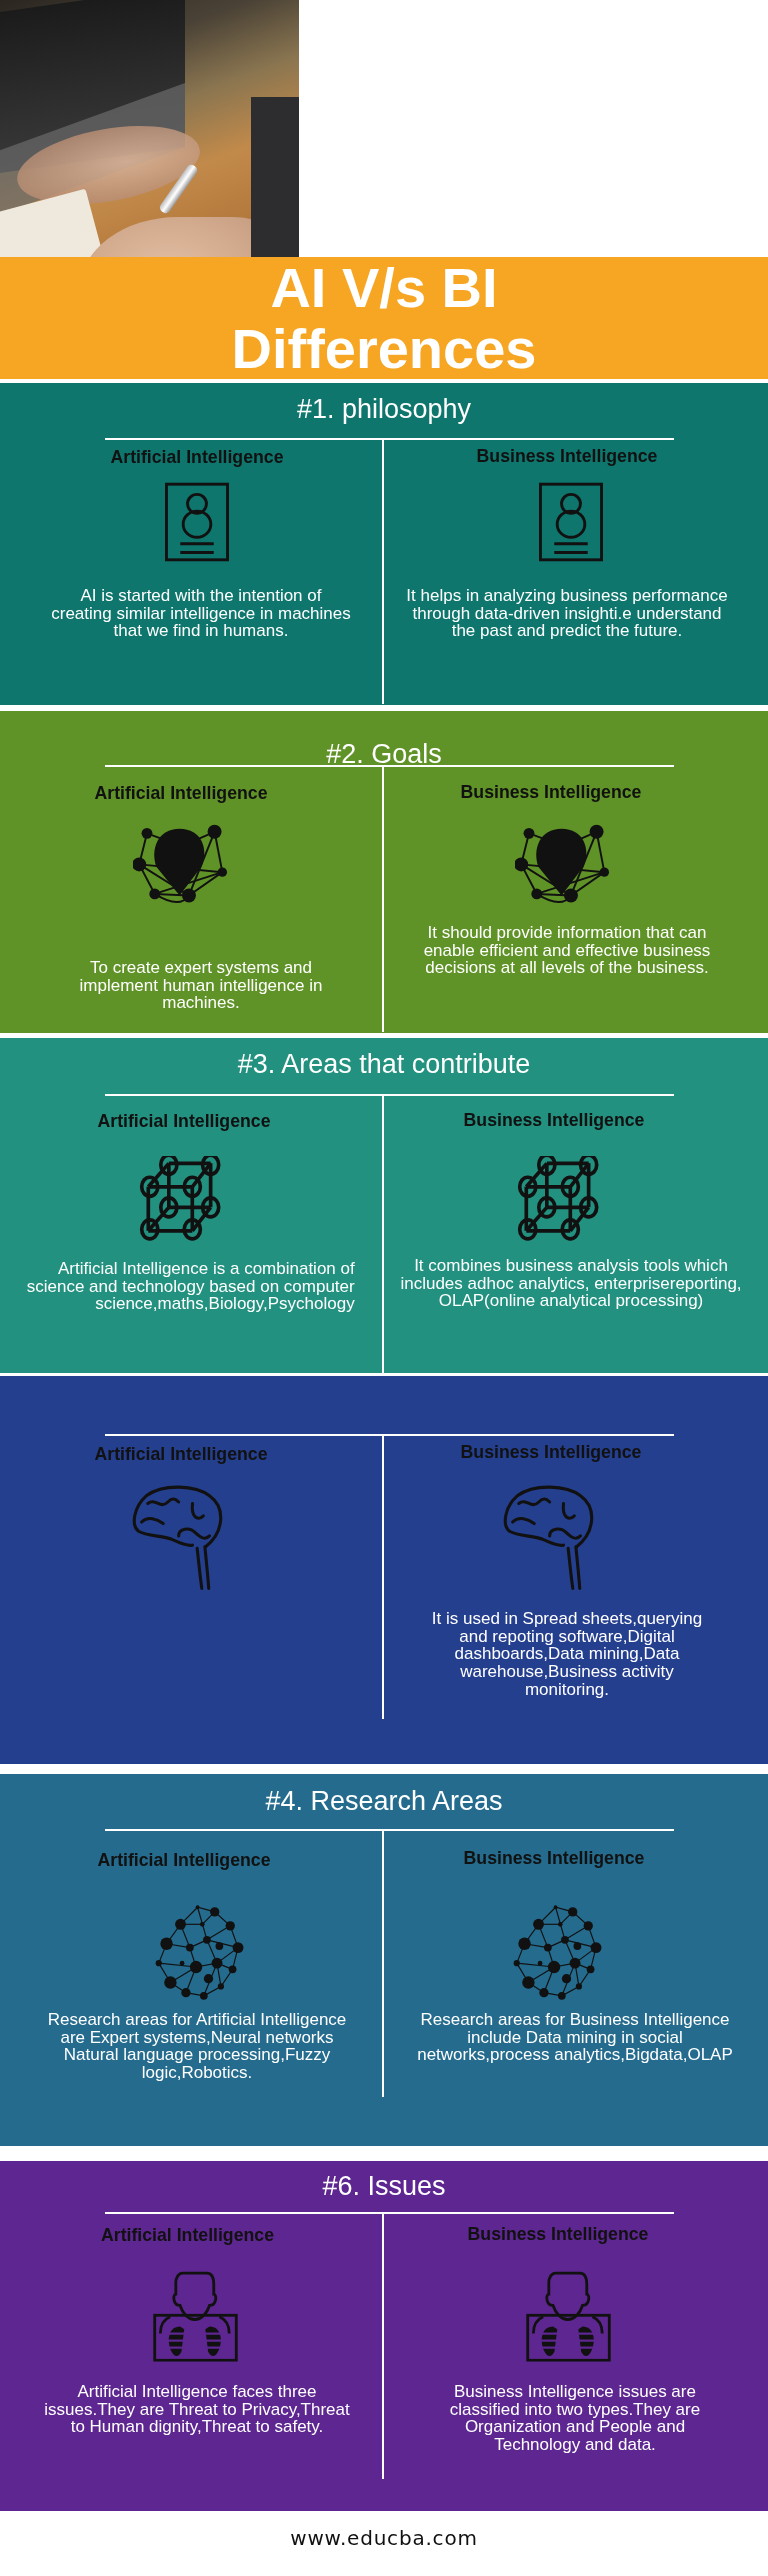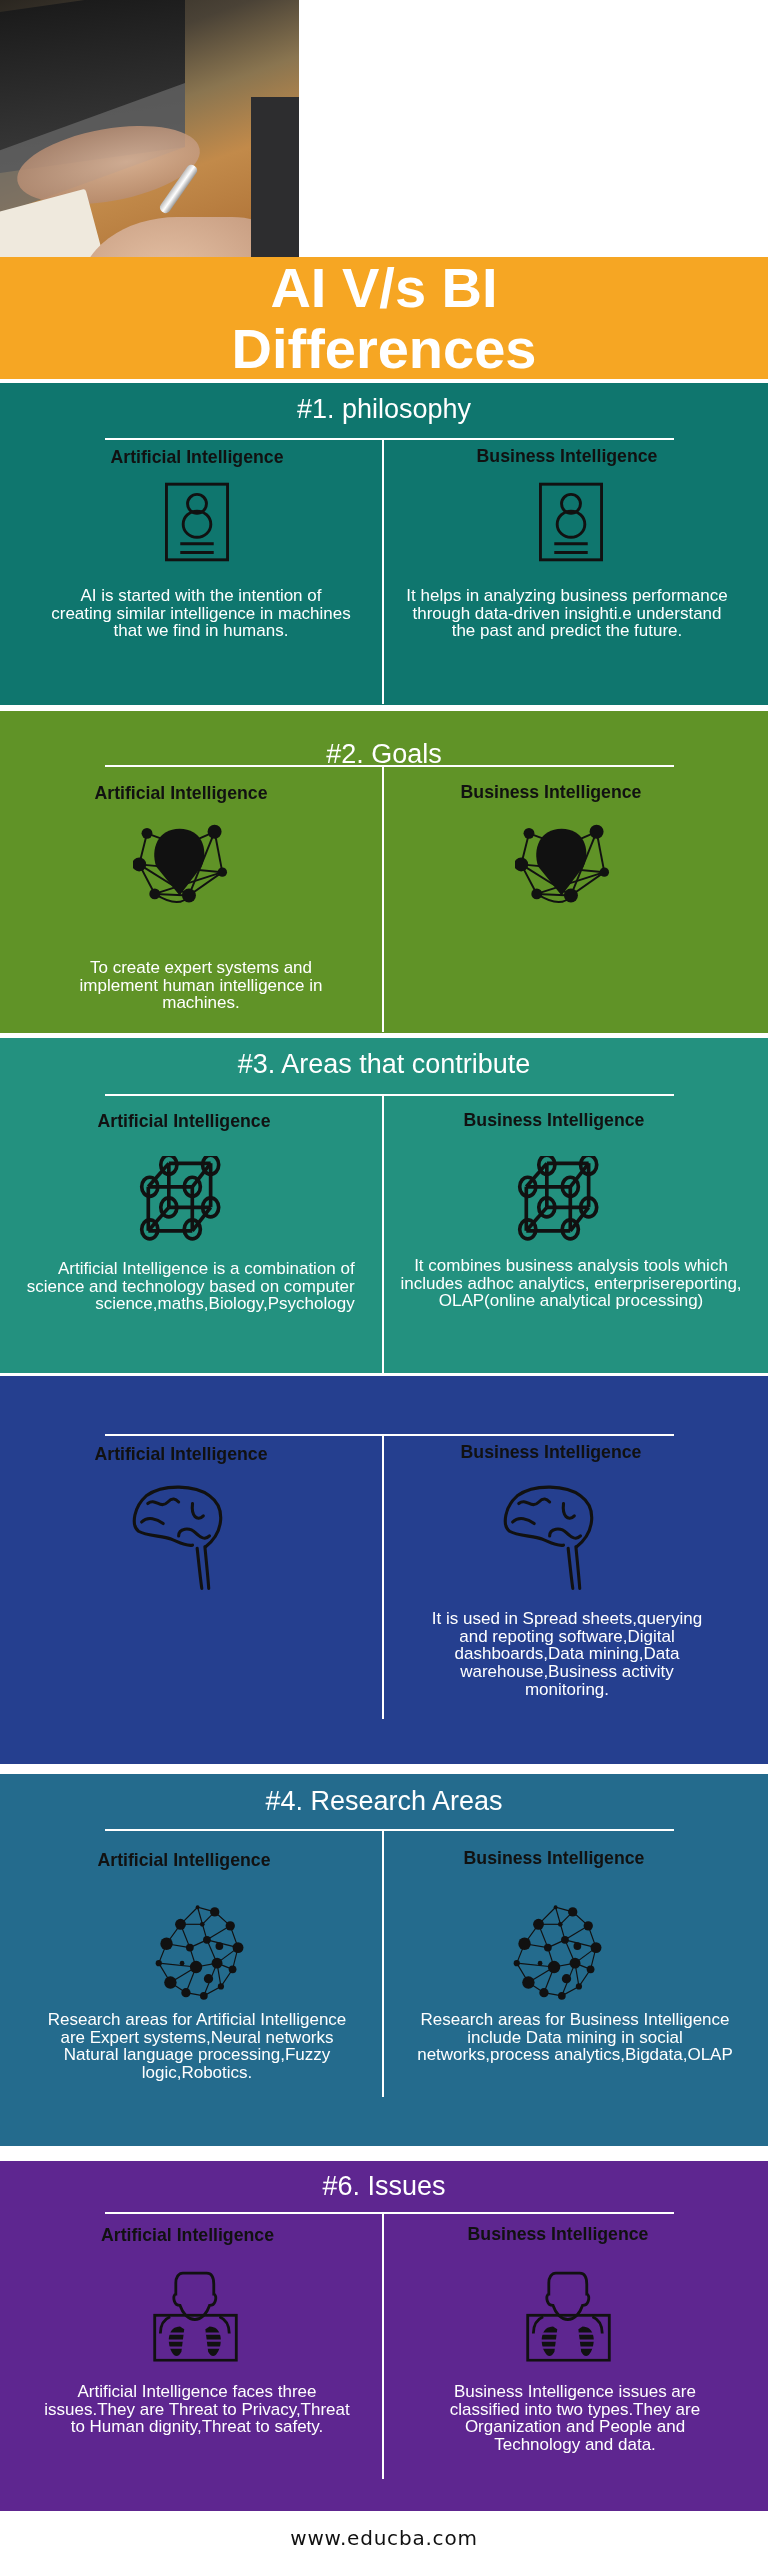--- a/index.html
+++ b/index.html
@@ -208,20 +208,21 @@
   <div class="vline" style="top:56px;height:265px;"></div>
   <div class="col-head" style="left:20px;top:72px;">Artificial Intelligence</div>
   <div class="col-head" style="left:390px;top:71px;">Business Intelligence</div>
   <svg class="icon" style="left:133px;top:113px;" width="101" height="101" viewBox="0 0 125 125">
       <use href="#ic-netpin"></use>
     </svg>
   <svg class="icon" style="left:515px;top:113px;" width="101" height="101" viewBox="0 0 125 125">
       <use href="#ic-netpin"></use>
     </svg>
   <div class="col-text" style="left:24px;top:224px;width:354px;padding:0 40px;margin-top:24px;">To create expert systems and implement human intelligence in machines.</div>
+  <div class="col-text" style="left:390px;top:213px;width:354px;padding:0 22.5px;">It should provide information that can enable efficient and effective business decisions at all levels of the business.</div>
 </div>
 
 <div class="section" style="top:1038px;height:335px;background:#23917f;">
   <div class="sec-title" style="top:10.5px;">#3. Areas that contribute</div>
   <div class="hline" style="top:56px;"></div>
   <div class="vline" style="top:58px;height:277px;"></div>
   <div class="col-head" style="left:23px;top:73px;">Artificial Intelligence</div>
   <div class="col-head" style="left:393px;top:72px;">Business Intelligence</div>
   <svg class="icon" style="left:137px;top:118px;" width="93" height="88" viewBox="0 0 115 110">
       <use href="#ic-cube"></use>

